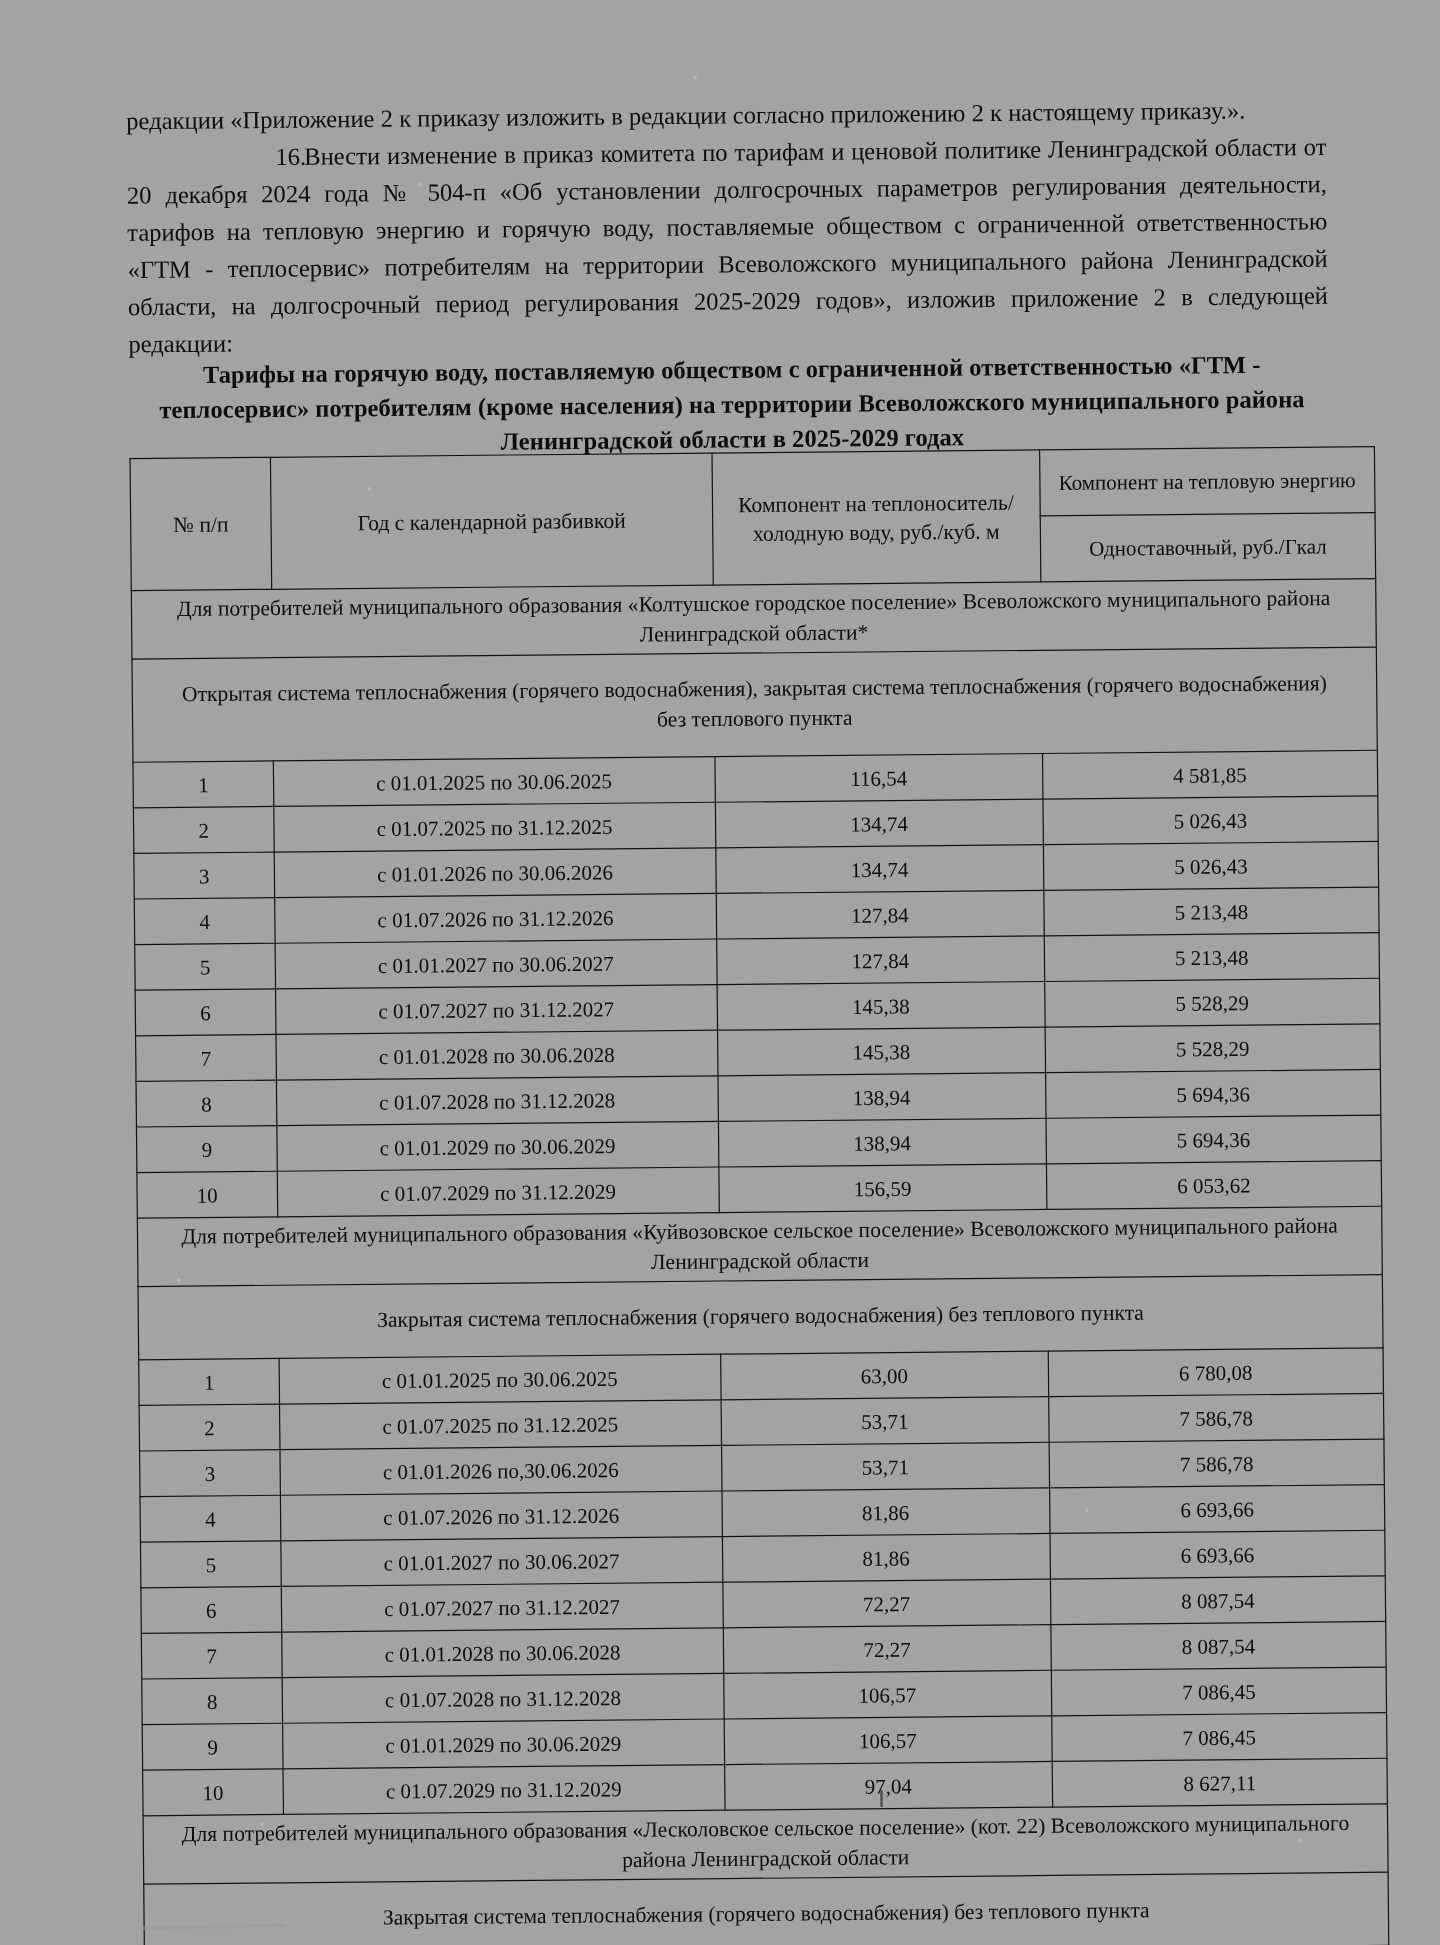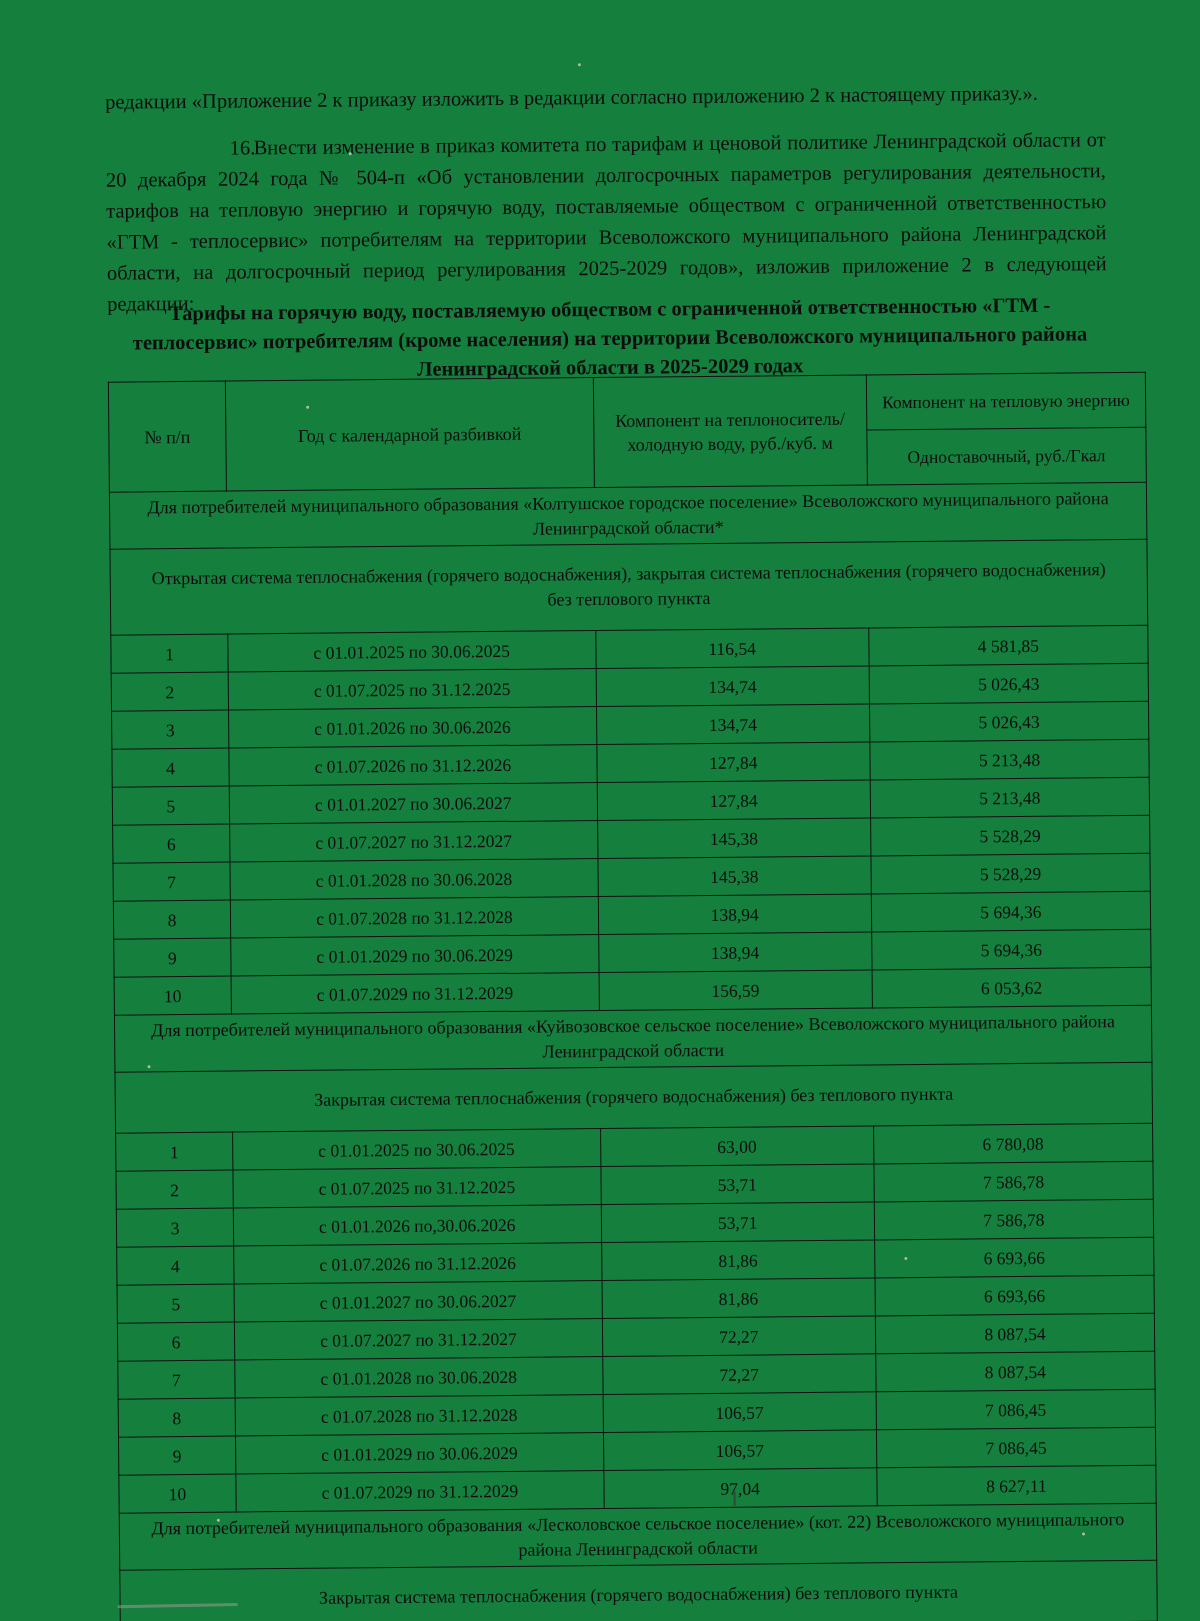--- a/index.html
+++ b/index.html
@@ -13,21 +13,21 @@
     position: relative;
     font-family: "Liberation Serif", "DejaVu Serif", serif;
     color: #0d0d0d;
     overflow: hidden;
   }
 
   
   #page {
     position: absolute;
     inset: 0;
-    background: #15803d;
+    background: #a3a3a3;
   }
 
   #skew {
     position: absolute;
     left: 0;
     top: 0;
     width: 1200px;
     height: 1621px;
     transform: rotate(-0.55deg);
     transform-origin: 600px 810px;
@@ -39,21 +39,21 @@
     left: 112px;
     top: 82px;
     width: 1000px;
     font-size: 20.5px;
     line-height: 31px;
     text-align: justify;
     text-justify: inter-word;
   }
   .prose p { margin: 0; }
   .prose p.indent { text-indent: 62px; }
-  .p-num { display: inline-block; width: 86px; margin-top: 16px; }
+  .p-num { display: inline-block; width: 86px; }
 
   
   .doc-title {
     position: absolute;
     left: 112px;
     top: 295px;
     width: 1005px;
     font-size: 20.5px;
     line-height: 29px;
     font-weight: bold;

